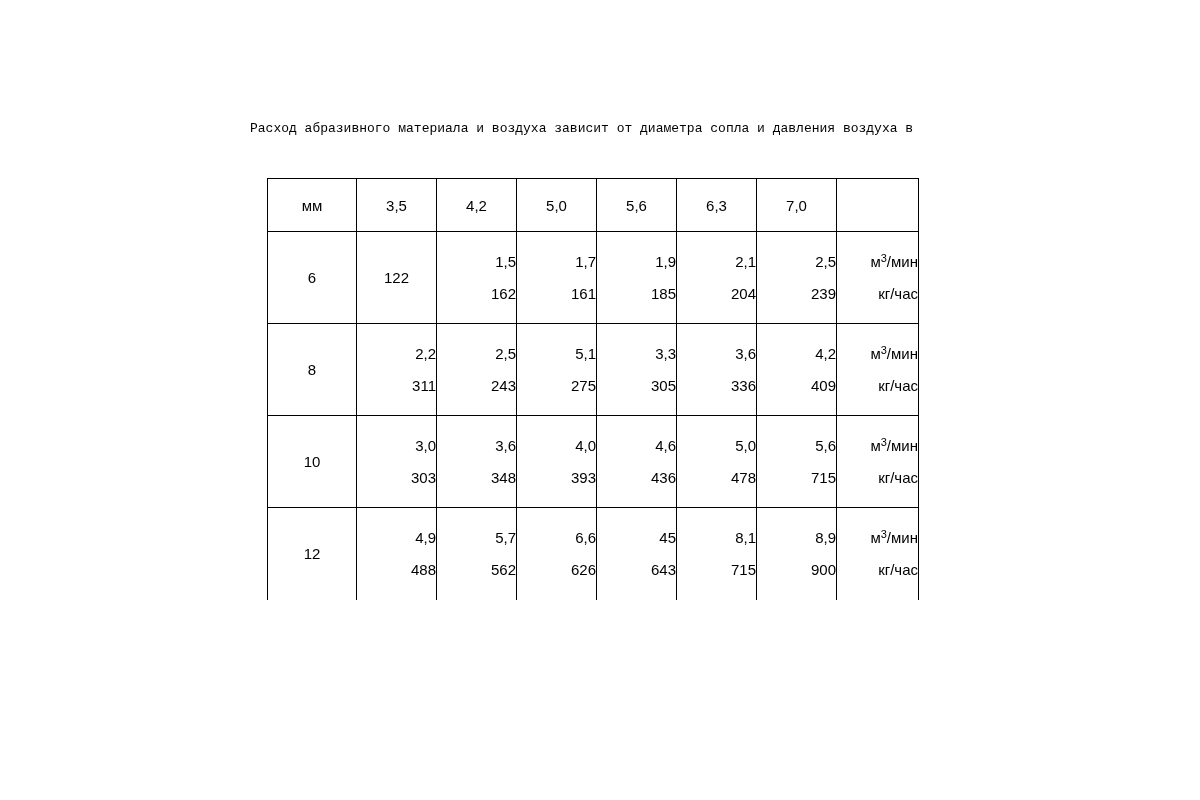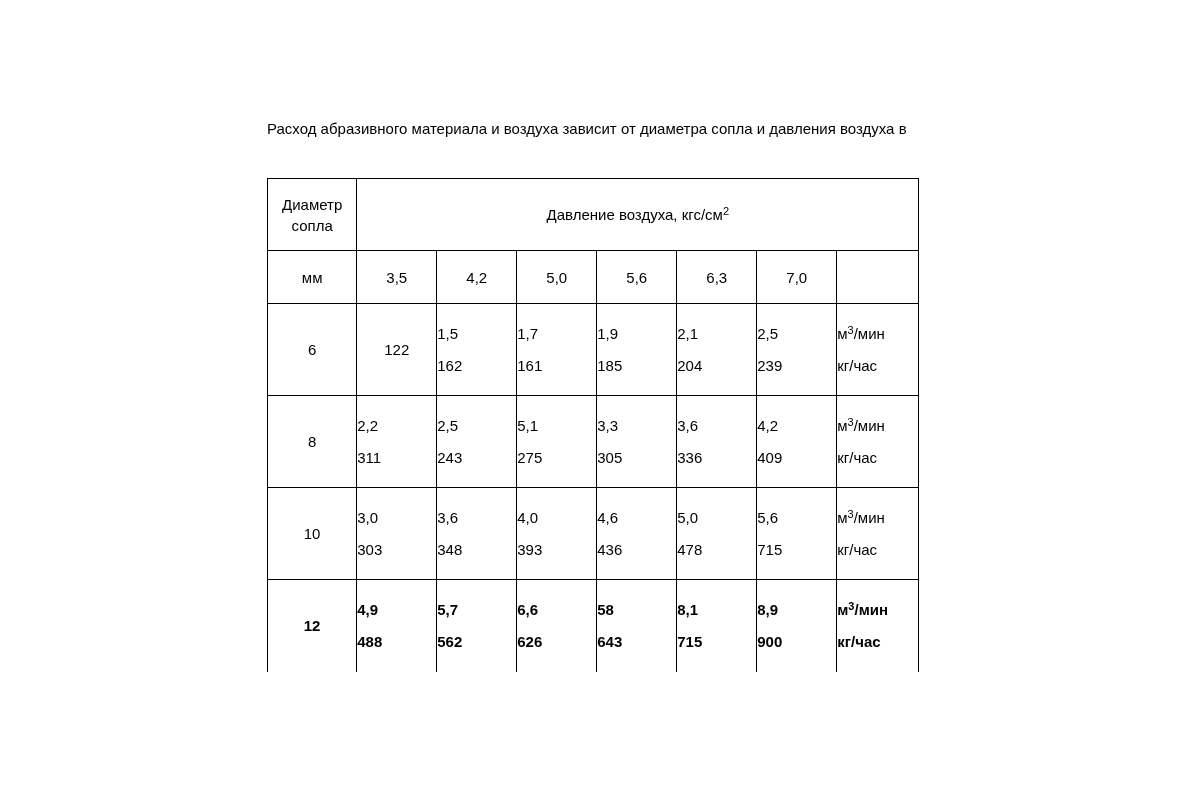--- a/index.html
+++ b/index.html
@@ -5,24 +5,25 @@
   * { margin:0; padding:0; box-sizing:border-box; }
   html,body { width:1200px; height:800px; background:#ffffff; }
   body {
     font-family:"Liberation Sans", sans-serif;
     color:#000000;
     position:relative;
     overflow:hidden;
   }
   .intro {
     position:absolute;
-    left:267px; top:116px;
-    font-size:15px;
+    left:250px; top:116px;
+    font-size:13px;
     line-height:25px;
     width:674px;
+    font-family:Liberation Mono, monospace;
   }
   .intro-line { white-space:nowrap; overflow:hidden; height:25px; }
 
   table.data-table {
     position:absolute;
     left:267px; top:178px;
     border-collapse:collapse;
     table-layout:fixed;
     border-top:1px solid #000;
     border-left:1px solid #000;
@@ -31,29 +32,29 @@
   table.data-table td {
     border-right:1px solid #000;
     border-bottom:1px solid #000;
     text-align:center;
     vertical-align:middle;
     padding:0;
   }
   tr.r-header td { height:72px; }
   tr.r-sub td    { height:53px; }
   tr.r-data td   { height:92px; }
-  tr.r-cut td    { border-bottom:none;font-weight:bold; }
+  tr.r-cut td    { border-bottom:none; }
 
   td.c-diam div { padding:0 14px; line-height:21px; }
 
   .pair {
     display:flex;
     flex-direction:column;
     justify-content:center;
-    align-items:flex-start;
+    align-items:flex-end;
     gap:14px;
     height:100%;
   }
   .pair div { line-height:18px; }
   .single { line-height:18px; }
 
   sup {
     font-size:11px;
     line-height:0;
     vertical-align:baseline;
@@ -76,28 +77,20 @@
       <col style="width:80px">
       <col style="width:80px">
       <col style="width:80px">
       <col style="width:80px">
       <col style="width:80px">
       <col style="width:80px">
       <col style="width:82px">
     </colgroup>
 
     <tbody>
-        <tr class="r-header">
-      <td class="c-diam">
-        <div>Диаметр сопла</div>
-      </td>
-      <td colspan="7">
-        <span>Давление воздуха, кгс/см</span><sup>2</sup>
-      </td>
-    </tr>
 
     <tr class="r-sub">
       <td>мм</td>
       <td>3,5</td>
       <td>4,2</td>
       <td>5,0</td>
       <td>5,6</td>
       <td>6,3</td>
       <td>7,0</td>
       <td></td>
@@ -261,21 +254,21 @@
       </div>
           </td>
       <td>
             <div class="pair">
         <div>6,6</div>
         <div>626</div>
       </div>
           </td>
       <td>
             <div class="pair">
-        <div>58</div>
+        <div>45</div>
         <div>643</div>
       </div>
           </td>
       <td>
             <div class="pair">
         <div>8,1</div>
         <div>715</div>
       </div>
           </td>
       <td>

